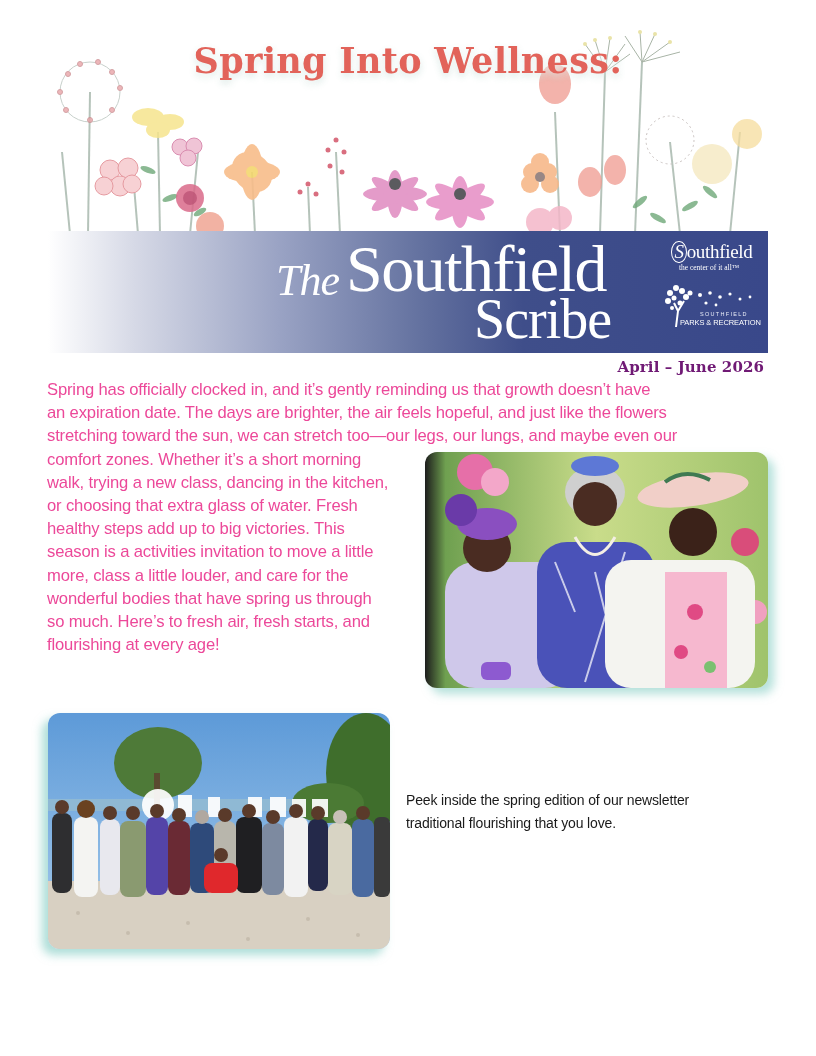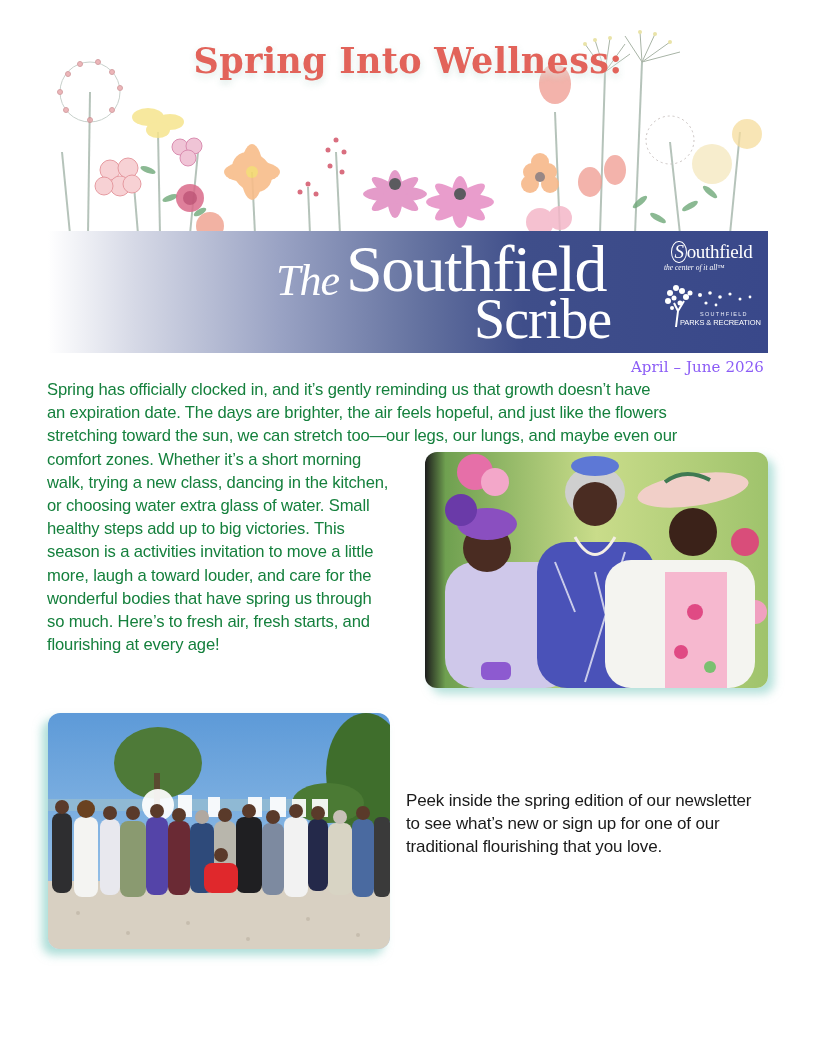--- a/index.html
+++ b/index.html
@@ -35,46 +35,46 @@
     position: absolute; left: 70px; top: -2px; font-family: "Liberation Serif", serif; font-size: 66px;
     letter-spacing: -1.5px; line-height: 80px;
   }
   .mh-scribe {
     position: absolute; left: 198px; top: 48px; font-family: "Liberation Serif", serif; font-size: 56px;
     letter-spacing: -1px; line-height: 80px;
   }
   .logo-city { position: absolute; left: 616px; top: 10px; width: 96px; height: 34px; color: #fff; text-align: center; }
   .logo-city .name { font-family: "Liberation Serif", serif; font-size: 19px; letter-spacing: -0.3px; line-height: 20px; text-align: center; }
   .logo-city .name .s { display: inline-block; border: 1px solid #fff; border-radius: 50%; padding: 0 2px; font-style: italic; }
-  .logo-city .tag { font-family: "Liberation Serif", serif; font-style: italic; font-size: 7.5px; text-align: left; padding-right: 6px; }
+  .logo-city .tag { font-family: "Liberation Serif", serif; font-size: 7.5px; text-align: center; padding-right: 6px; }
   .logo-parks { position: absolute; left: 612px; top: 50px; width: 104px; height: 48px; }
   .logo-parks .small { position: absolute; left: 40px; top: 30px; font-size: 5.5px; letter-spacing: 1.3px; color: #e8ecf7; }
   .logo-parks .big { position: absolute; left: 20px; top: 37px; font-size: 7.5px; color: #fff; letter-spacing: -0.1px; white-space: nowrap; }
 
   
   .date {
-    position: absolute; right: 52px; top: 358px; font-family: "DejaVu Serif", serif; font-weight: normal;
-    font-size: 15px; color: #8b5cf6; letter-spacing: 0.1px;
+    position: absolute; right: 52px; top: 358px; font-family: "DejaVu Serif", serif; font-weight: bold;
+    font-size: 15px; color: #701a75; letter-spacing: 0.1px;
   }
 
   
   .body-text {
     position: absolute; left: 47px; top: 378px; width: 730px; font-family: "Liberation Sans", sans-serif;
-    font-size: 16.6px; line-height: 23.2px; color: #15803d; letter-spacing: -0.15px;
+    font-size: 16.6px; line-height: 23.2px; color: #ec4899; letter-spacing: -0.15px;
   }
   .body-text .line { display: block; white-space: nowrap; }
 
   
   .photo { position: absolute; border-radius: 12px; overflow: hidden; }
   .photo-shadow-r { box-shadow: 6px 6px 10px rgba(120, 200, 190, 0.55); }
   .photo-shadow-l { box-shadow: -6px 6px 10px rgba(120, 200, 190, 0.6); }
   .photo svg { display: block; }
 
   .peek {
-    position: absolute; left: 406px; top: 789px; width: 380px; font-size: 17px; line-height: 23.2px;
+    position: absolute; left: 406px; top: 789px; width: 380px; font-size: 14px; line-height: 23.2px;
     color: #1a1a1a; letter-spacing: -0.15px;
   }
   .peek .line { display: block; white-space: nowrap; }
 </style>
 </head>
 <body>
 
 <div class="floral">
   <svg width="736" height="212" viewBox="0 0 736 212">
 
@@ -258,24 +258,24 @@
 </div>
 
 <div class="date">April – June 2026</div>
 
 <div class="body-text">
   <span class="line">Spring has officially clocked in, and it’s gently reminding us that growth doesn’t have</span>
   <span class="line">an expiration date. The days are brighter, the air feels hopeful, and just like the flowers</span>
   <span class="line">stretching toward the sun, we can stretch too—our legs, our lungs, and maybe even our</span>
   <span class="line">comfort zones. Whether it’s a short morning</span>
   <span class="line">walk, trying a new class, dancing in the kitchen,</span>
-  <span class="line">or choosing water extra glass of water. Small</span>
+  <span class="line">or choosing that extra glass of water. Fresh</span>
   <span class="line">healthy steps add up to big victories. This</span>
   <span class="line">season is a activities invitation to move a little</span>
-  <span class="line">more, laugh a toward louder, and care for the</span>
+  <span class="line">more, class a little louder, and care for the</span>
   <span class="line">wonderful bodies that have spring us through</span>
   <span class="line">so much. Here’s to fresh air, fresh starts, and</span>
   <span class="line">flourishing at every age!</span>
 </div>
 
 <div class="photo photo-shadow-r" style="left:425px; top:452px; width:343px; height:236px;" title="Three women in spring hats posing in front of a floral backdrop">
   <svg width="343" height="236" viewBox="0 0 343 236">
     <defs>
       <linearGradient id="bg1" x1="0" y1="0" x2="1" y2="0">
         <stop offset="0" stop-color="#1c1c1c"></stop>
@@ -383,15 +383,14 @@
         <circle cx="270" cy="100" r="7"></circle>
       <circle cx="292" cy="104" r="7" fill="#c8c0b8"></circle>
         <circle cx="315" cy="100" r="7"></circle>
         <circle cx="173" cy="142" r="7"></circle>
     </g>
   </svg>
 </div>
 
 <div class="peek">
   <span class="line">Peek inside the spring edition of our newsletter</span>
-  <span class="line">to see what’s new or sign up for one of our</span>
   <span class="line">traditional flourishing that you love.</span>
 </div>
 
 </body></html>

